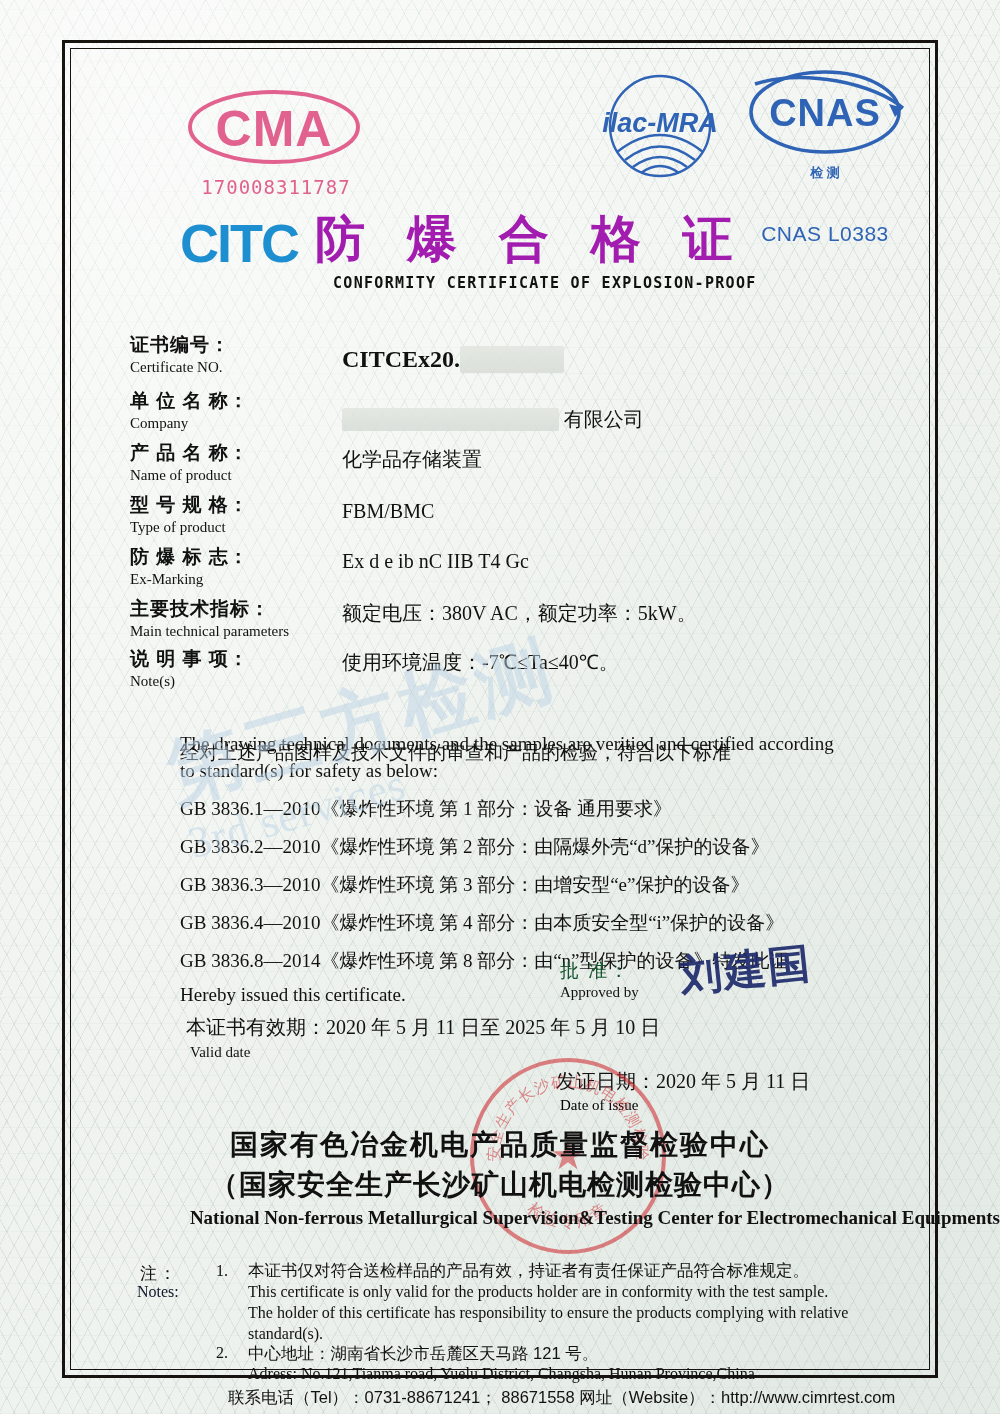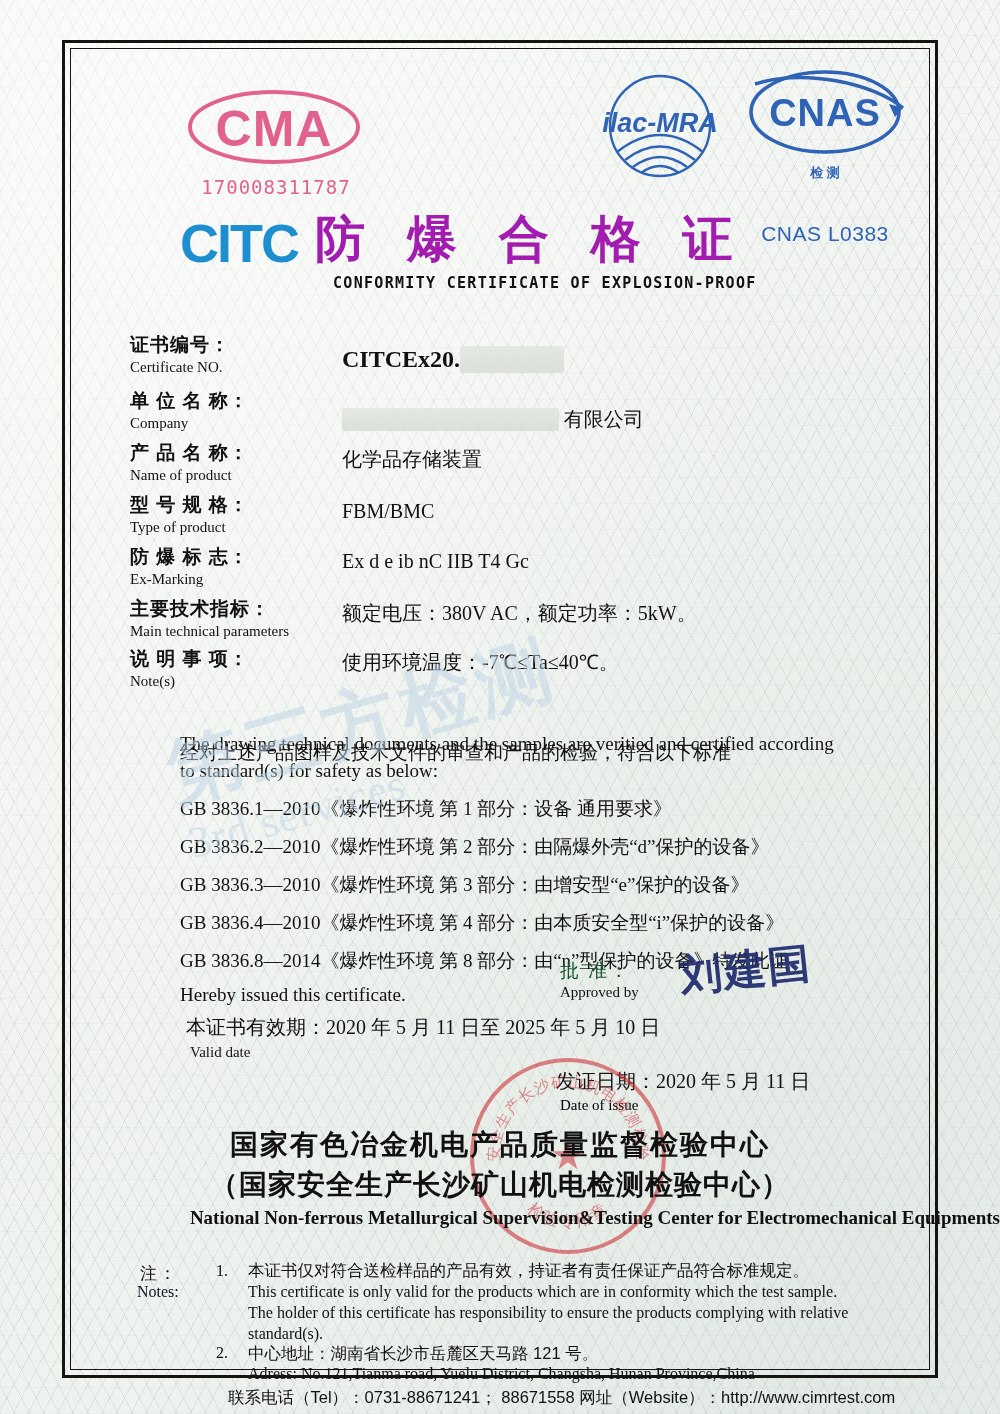--- a/index.html
+++ b/index.html
@@ -541,20 +541,20 @@
 
 <div class="org1">国家有色冶金机电产品质量监督检验中心</div>
 <div class="org2">（国家安全生产长沙矿山机电检测检验中心）</div>
 <div class="org-en">National Non-ferrous Metallurgical Supervision&amp;Testing Center for Electromechanical Equipments</div>
 
 <div class="notes-label-cn">注：</div>
 <div class="notes-label-en">Notes:</div>
 
 <div class="note-num" style="left:216px; top:1262px">1.</div>
 <div class="note-line cn" style="top:1260px">本证书仅对符合送检样品的产品有效，持证者有责任保证产品符合标准规定。</div>
-<div class="note-line" style="top:1283px">This certificate is only valid for the products which are in conformity which the test sample.</div>
+<div class="note-line" style="top:1283px">This certificate is only valid for the products holder are in conformity with the test sample.</div>
 <div class="note-line" style="top:1304px">The holder of this certificate has responsibility to ensure the products complying with relative</div>
 <div class="note-line" style="top:1325px">standard(s).</div>
 
 <div class="note-num" style="left:216px; top:1344px">2.</div>
 <div class="note-line cn" style="top:1343px">中心地址：湖南省长沙市岳麓区天马路 121 号。</div>
 <div class="note-line" style="top:1365px">Adress: No.121,Tianma road, Yuelu District, Changsha, Hunan Province,China</div>
 <div class="note-line cn" style="left:228px; top:1387px">联系电话（Tel）：0731-88671241；  88671558    网址（Website）：http://www.cimrtest.com</div>
 
 </body></html>

